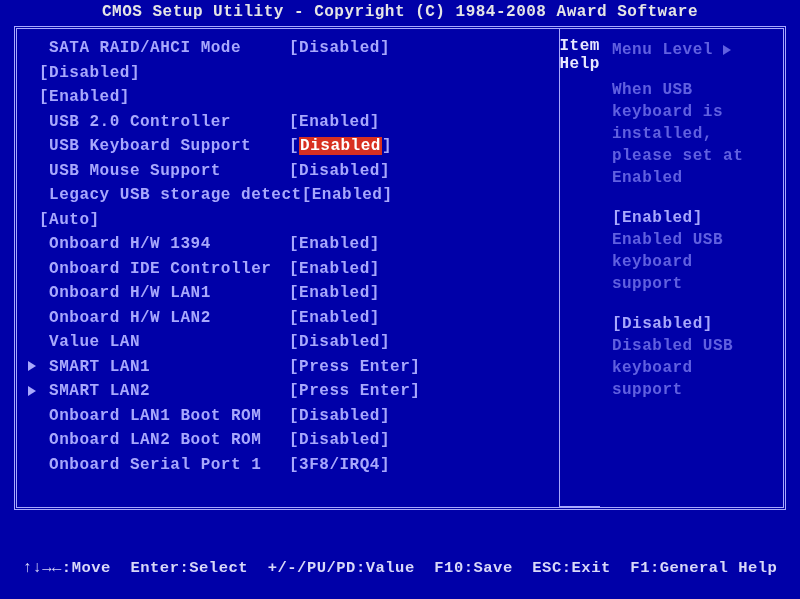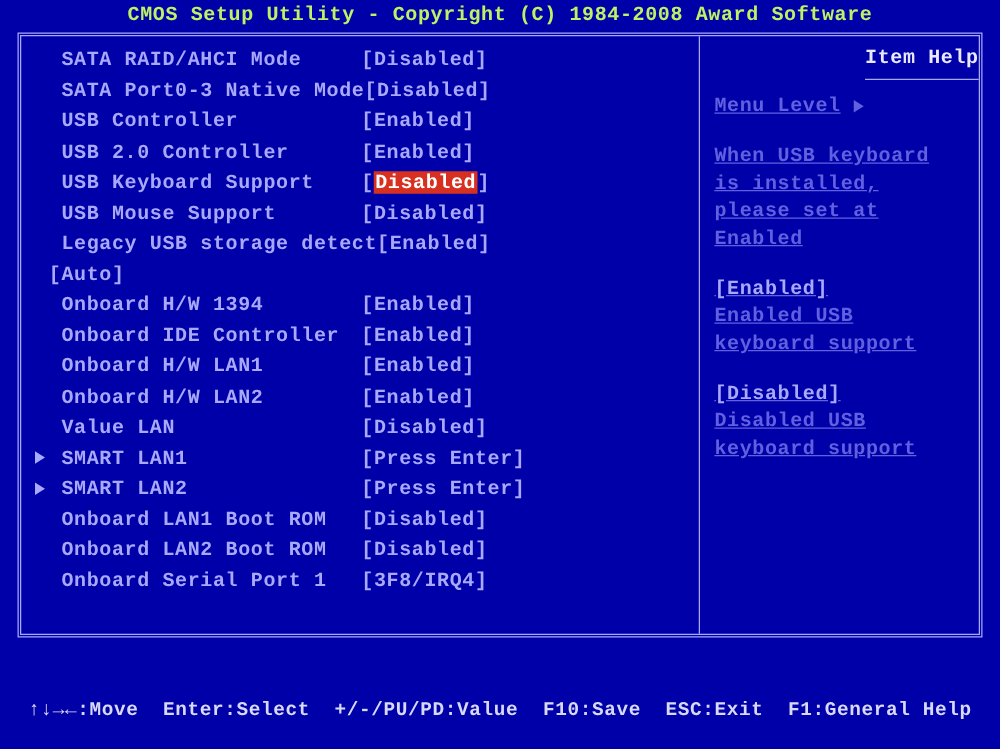--- a/index.html
+++ b/index.html
@@ -9,21 +9,21 @@
     background: #0000A8;
     font-family: "Courier New", monospace;
     font-size: 16px;
     font-weight: bold;
     color: #A8A8FC;
     overflow: hidden;
     letter-spacing: 0.5px;
   }
   .header {
     text-align: center;
-    color: #bef264;
+    color: #e5e5e5;
     padding-top: 2px;
     line-height: 20px;
   }
   .header div { white-space: pre; }
   .double-border {
     border: 3px double #A8A8FC;
     margin: 4px 14px 4px 14px;
     height: 484px;
     display: flex;
   }
@@ -31,35 +31,34 @@
     flex: 1.05;
     padding: 8px 12px 8px 8px;
     border-right: 1px solid #A8A8FC;
     display: flex;
     flex-direction: column;
     gap: 2px;
   }
   .right-panel {
     flex: 0.45;
     display: flex;
-    flex-direction: column;
-    align-items: flex-end;
+    flex-direction: row;
   }
   .right-title {
     text-align: center;
     color: #E8E8FF;
     padding: 8px 0;
     border-bottom: 1px solid #A8A8FC;
   }
   .right-body {
     padding: 10px 12px;
     color: #6060E0;
     line-height: 22px;
   }
-  .menu-level { display:flex; align-items:center; gap:10px;text-decoration:underline;}
+  .menu-level { display:flex; align-items:center; gap:10px;}
   .item {
     display: flex;
     align-items: center;
     white-space: pre;
     line-height: 22.5px;
     color: #A8A8FC;
   }
   .item .label { flex: 0 0 250px; }
   .item .valwrap { color: #A8A8FC; }
   .marker {
@@ -74,21 +73,21 @@
     padding: 0 1px;
   }
   .footer {
     color: #D8D8F8;
     text-align: center;
     line-height: 21px;
     white-space: pre;
     font-size: 15.5px;
     padding-top: 2px;
   }
-  .help-para { margin-top: 18px; text-decoration: underline; }
+  .help-para { margin-top: 18px; }
   .help-enabled-label { color:#A8A8FC; }
   .tri {
     display:inline-block;
     width:0;height:0;
     border-top:5px solid transparent;
     border-bottom:5px solid transparent;
     border-left:8px solid #6060E0;
     vertical-align: middle;
   }
   .tri-white {
@@ -103,22 +102,22 @@
 </head>
 <body>
 
 <div class="header">
   <div>CMOS Setup Utility - Copyright (C) 1984-2008 Award Software</div>
 </div>
 
 <div class="double-border">
   <div class="left-panel" id="left-panel">
       <div class="item"><span class="marker"></span><span class="label"> SATA RAID/AHCI Mode</span><span class="valwrap">[<span>Disabled</span>]</span></div>
-      <div class="item"><span class="marker"></span><span class="label"> SATA Port0-3 Native Mode</span><span class="valwrap">[<span>Disabled</span>]</span></div>
-      <div class="item"><span class="marker"></span><span class="label"> USB Controller</span><span class="valwrap">[<span>Enabled</span>]</span></div>
+      <div class="item"><span class="marker"></span><span class="valwrap">[<span>Disabled</span>]</span></div>
+      <div class="item"><span class="marker"></span><span class="valwrap">[<span>Enabled</span>]</span></div>
       <div class="item"><span class="marker"></span><span class="label"> USB 2.0 Controller</span><span class="valwrap">[<span>Enabled</span>]</span></div>
       <div class="item"><span class="marker"></span><span class="label"> USB Keyboard Support</span><span class="valwrap">[<span class="selected-val">Disabled</span>]</span></div>
       <div class="item"><span class="marker"></span><span class="label"> USB Mouse Support</span><span class="valwrap">[<span>Disabled</span>]</span></div>
       <div class="item"><span class="marker"></span><span class="label"> Legacy USB storage detect</span><span class="valwrap">[<span>Enabled</span>]</span></div>
       <div class="item"><span class="marker"></span><span class="valwrap">[<span>Auto</span>]</span></div>
       <div class="item"><span class="marker"></span><span class="label"> Onboard H/W 1394</span><span class="valwrap">[<span>Enabled</span>]</span></div>
       <div class="item"><span class="marker"></span><span class="label"> Onboard IDE Controller</span><span class="valwrap">[<span>Enabled</span>]</span></div>
       <div class="item"><span class="marker"></span><span class="label"> Onboard H/W LAN1</span><span class="valwrap">[<span>Enabled</span>]</span></div>
       <div class="item"><span class="marker"></span><span class="label"> Onboard H/W LAN2</span><span class="valwrap">[<span>Enabled</span>]</span></div>
       <div class="item"><span class="marker"></span><span class="label"> Value LAN</span><span class="valwrap">[<span>Disabled</span>]</span></div>

